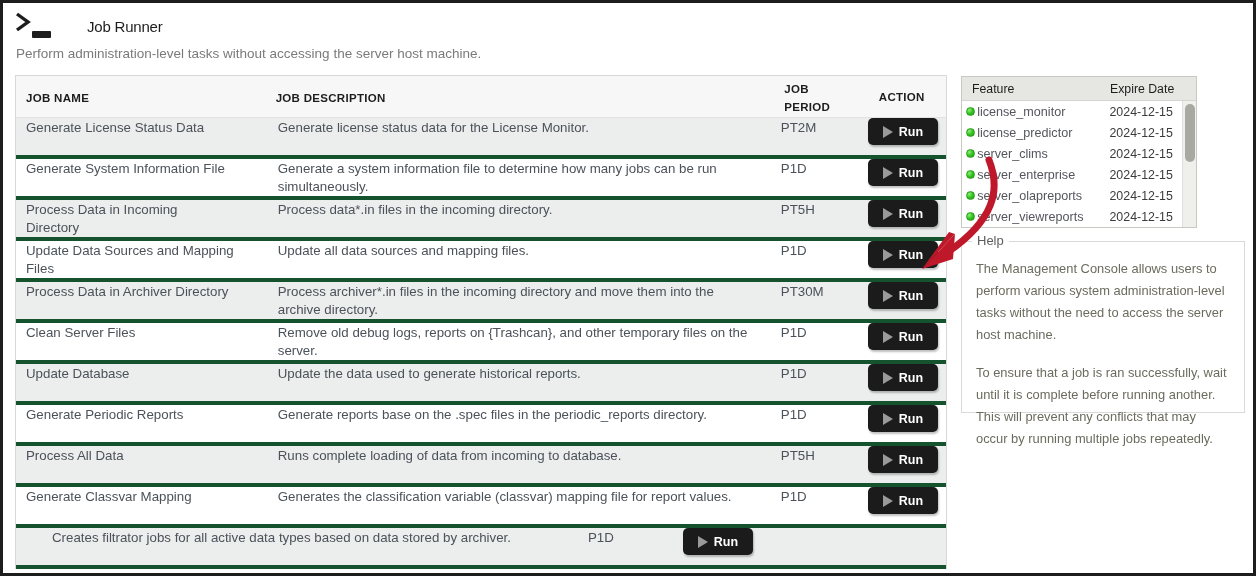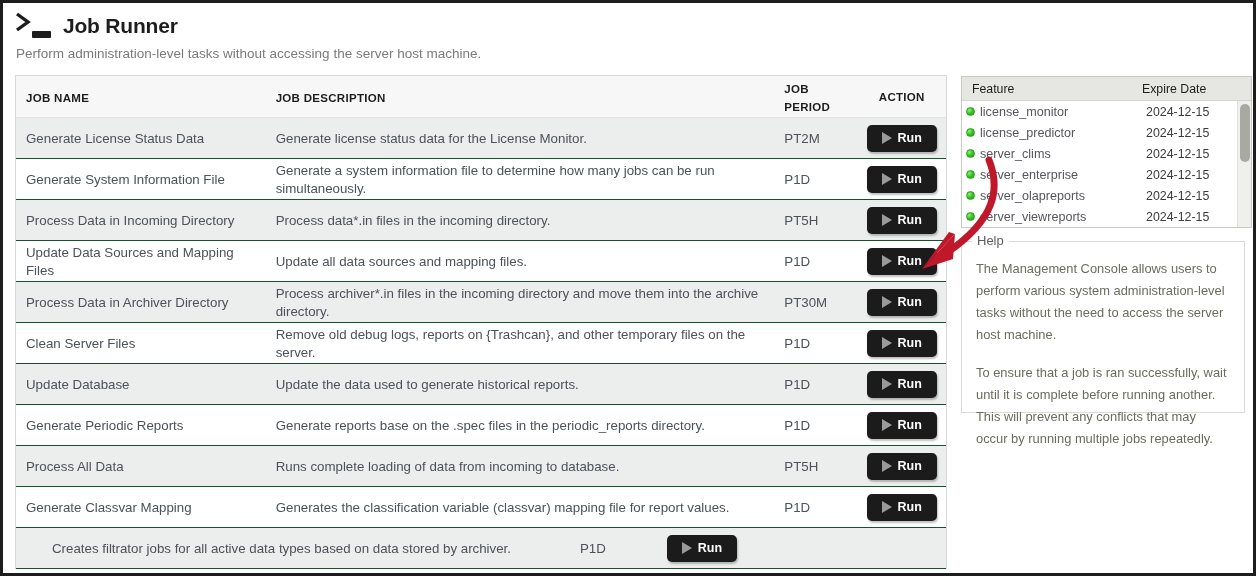--- a/index.html
+++ b/index.html
@@ -48,24 +48,25 @@
   .term-icon .bar {
     position: absolute;
     left: 17px;
     top: 20px;
     width: 19px;
     height: 7px;
     background: #1d1d1d;
     border-radius: 1px;
   }
   #page-title {
-    font-size: 21px;
-    font-weight: bold;
+    font-size: 15px;
+    font-weight: normal;
     color: #1d1d1d;
     letter-spacing: -0.2px;
+    margin-left: 24px;
   }
   #page-subtitle {
     margin-top: 3px;
     margin-left: 1px;
     font-size: 13.5px;
     color: #7a7a7a;
   }
 
   
   #jobs-table {
@@ -86,23 +87,23 @@
     border-bottom: 1px solid #e2e2e2;
   }
   .tbl-head .th {
     font-size: 11.5px;
     font-weight: bold;
     color: #1d1d1d;
     letter-spacing: 0.3px;
   }
   .row {
     display: flex;
-    align-items: center;
     height: 41px;
-    border-bottom: 1px solid #14532d;
+    border-bottom: 4px solid #14532d;
+    gap: 8px;
   }
   .row.odd  { background: #eceded; }
   .row.even { background: #ffffff; }
 
   .c-name   { width: 232px; padding-left: 10px; }
   .c-desc   { width: 518px; padding-left: 4px; margin-left: 32px; }
   .c-period { width: 90px; padding-left: 14px; }
   .c-action { width: 92px; display: flex; justify-content: center; }
 
   .cell-text {
@@ -133,21 +134,21 @@
     color: #ffffff;
     font-size: 12.5px;
     font-weight: bold;
   }
 
   
   #feature-panel {
     position: absolute;
     left: 958px;
     top: 73px;
-    width: 291px;
+    width: 236px;
     height: 152px;
     border: 1px solid #c9c9c4;
     background: #ffffff;
     overflow: hidden;
   }
   .feat-head {
     display: flex;
     height: 24px;
     align-items: center;
     background: #e6e6e2;

